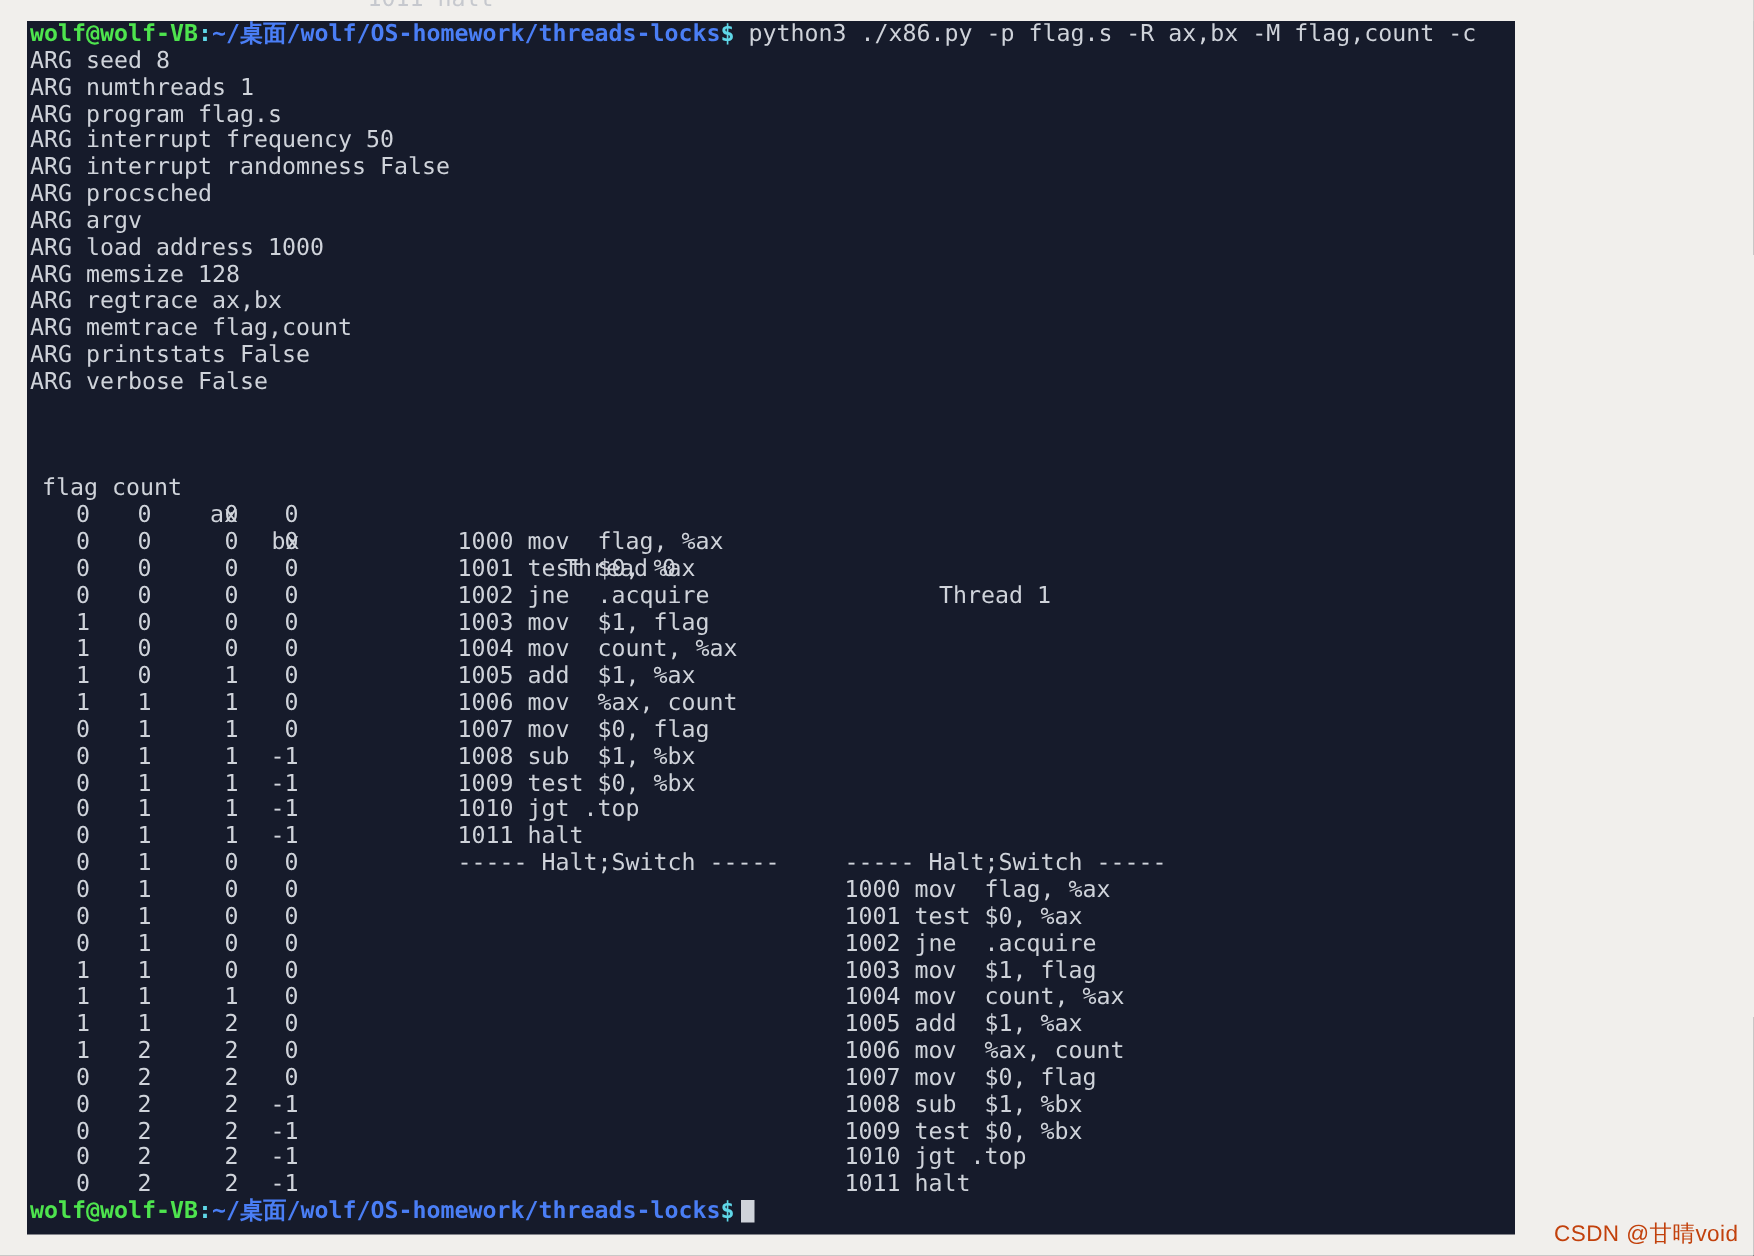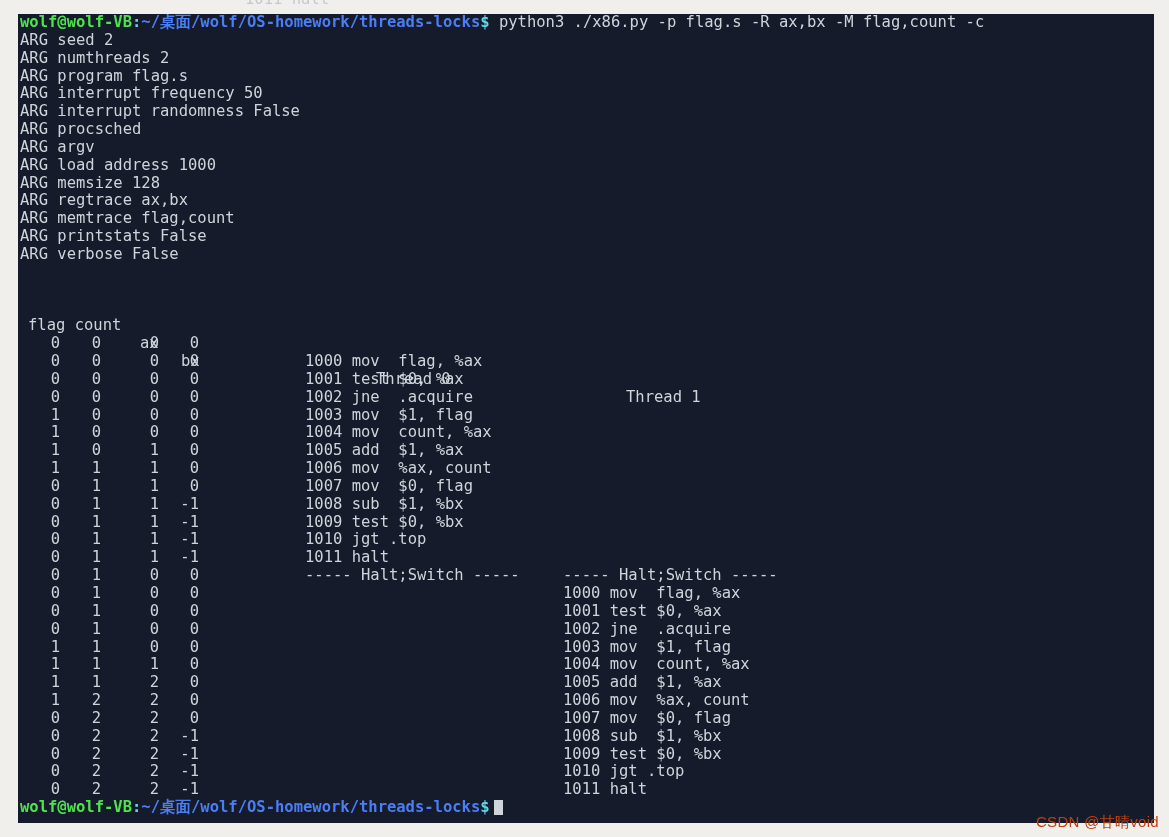--- a/index.html
+++ b/index.html
@@ -40,21 +40,21 @@
     font-size: 15.5px;
     line-height: 18px;
     white-space: pre;
     opacity: .75;
   }
 
   .terminal {
     position: absolute;
     left: 18px;
     top: 14px;
-    width: 1136px;
+    width: 992px;
     height: 809px;
     background: #161b2b;
     color: #cfd3da;
     font-size: 15.5px;
     line-height: 17.85px;
     overflow: hidden;
     box-sizing: border-box;
     padding: 0;
   }
 
@@ -133,22 +133,22 @@
 
   <div class="top-sliver">
     <div class="sliver-text">1011 halt</div>
   </div>
 
   <div class="terminal">
 
     <div class="prompt-line"><span class="p-user">wolf@wolf-VB</span><span class="p-colon">:</span><span class="p-path">~/桌面/wolf/OS-homework/threads-locks</span><span class="p-dollar">$</span><span class="p-cmd"> python3 ./x86.py -p flag.s -R ax,bx -M flag,count -c</span></div>
 
     <div id="arg-lines">
-        <div class="line">ARG seed 2</div>
-        <div class="line">ARG numthreads 2</div>
+        <div class="line">ARG seed 8</div>
+        <div class="line">ARG numthreads 1</div>
         <div class="line">ARG program flag.s</div>
         <div class="line">ARG interrupt frequency 50</div>
         <div class="line">ARG interrupt randomness False</div>
         <div class="line">ARG procsched</div>
         <div class="line">ARG argv</div>
         <div class="line">ARG load address 1000</div>
         <div class="line">ARG memsize 128</div>
         <div class="line">ARG regtrace ax,bx</div>
         <div class="line">ARG memtrace flag,count</div>
         <div class="line">ARG printstats False</div>

